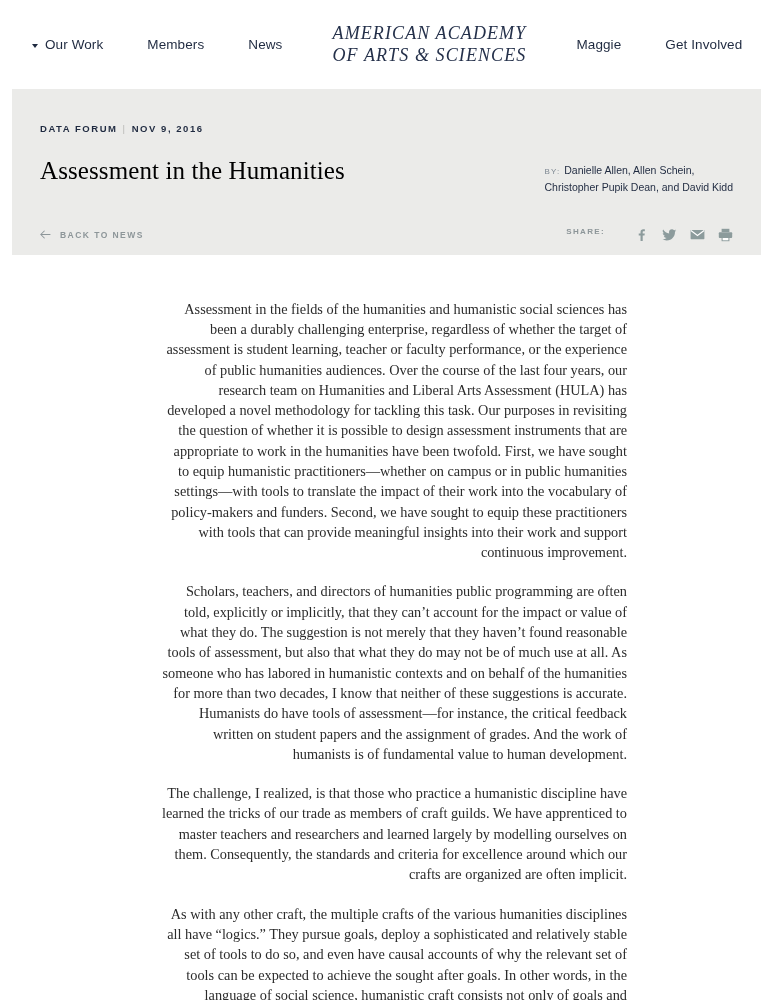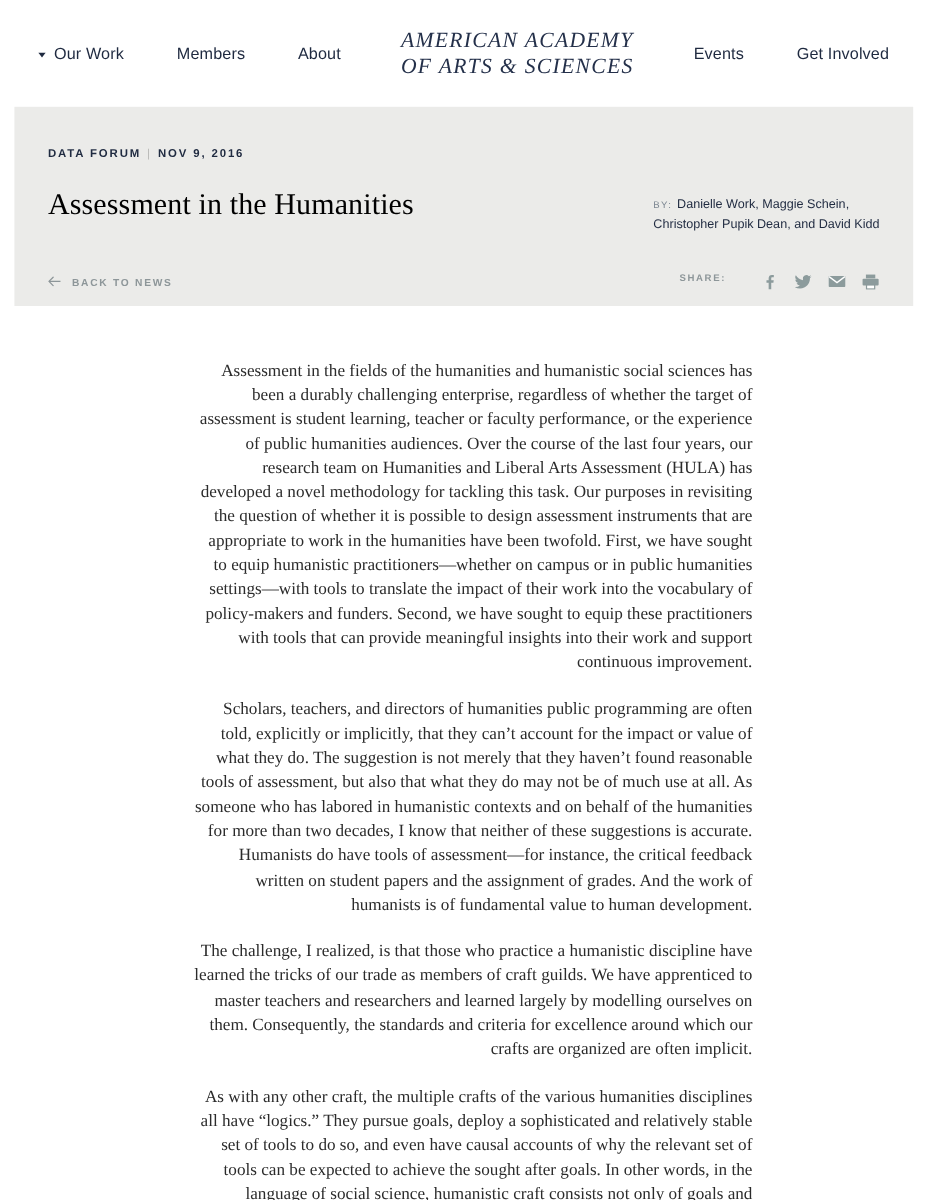--- a/index.html
+++ b/index.html
@@ -201,32 +201,32 @@
 
   <div class="nav-left">
     <div class="nav-item caret-wrap">
       <span class="caret"></span>
       <span>Our Work</span>
     </div>
     <div class="nav-item">
       <span>Members</span>
     </div>
     <div class="nav-item">
-      <span>About</span>
+      <span>News</span>
     </div>
   </div>
 
   <div class="logo">
     <div>AMERICAN ACADEMY</div>
     <div>OF ARTS &amp; SCIENCES</div>
   </div>
 
   <div class="nav-right">
     <div class="nav-item">
-      <span>Events</span>
+      <span>Maggie</span>
     </div>
     <div class="nav-item">
       <span>Get Involved</span>
     </div>
     <div class="nav-item">
       <span>About</span>
     </div>
 
   </div>
 
@@ -235,21 +235,21 @@
 <div class="hero">
 
   <div class="kicker">
     <span>DATA FORUM</span><span class="sep">|</span><span>NOV 9, 2016</span>
   </div>
 
   <div class="hero-row">
     <h1 class="article-title">Assessment in the Humanities</h1>
 
     <div class="byline">
-      <span class="by-label">BY:</span><span class="authors">Danielle Work, Maggie Schein,</span>
+      <span class="by-label">BY:</span><span class="authors">Danielle Allen, Allen Schein,</span>
       <div class="authors">Christopher Pupik Dean, and David Kidd</div>
     </div>
   </div>
 
   <div class="hero-foot">
 
     <div class="back-link">
       <span class="back-arrow">
         <svg width="11" height="9" viewBox="0 0 11 9" fill="none" aria-hidden="true">
           <line x1="0.8" y1="4.5" x2="10.4" y2="4.5" stroke="#8d9699" stroke-width="1.05"></line>

